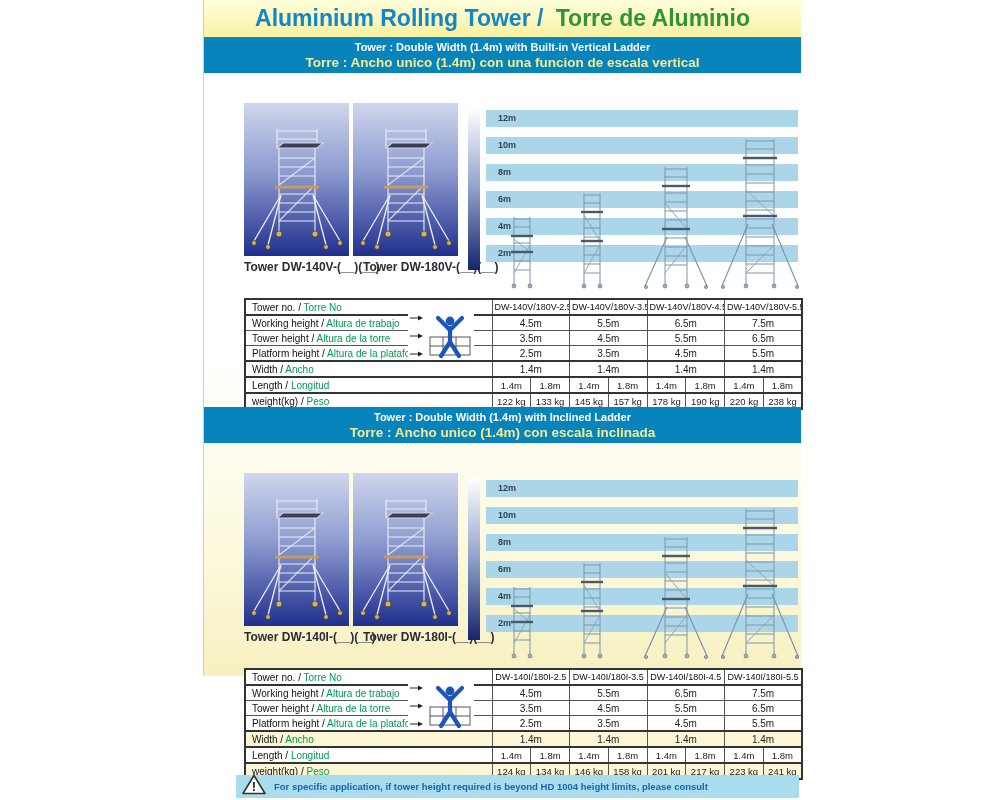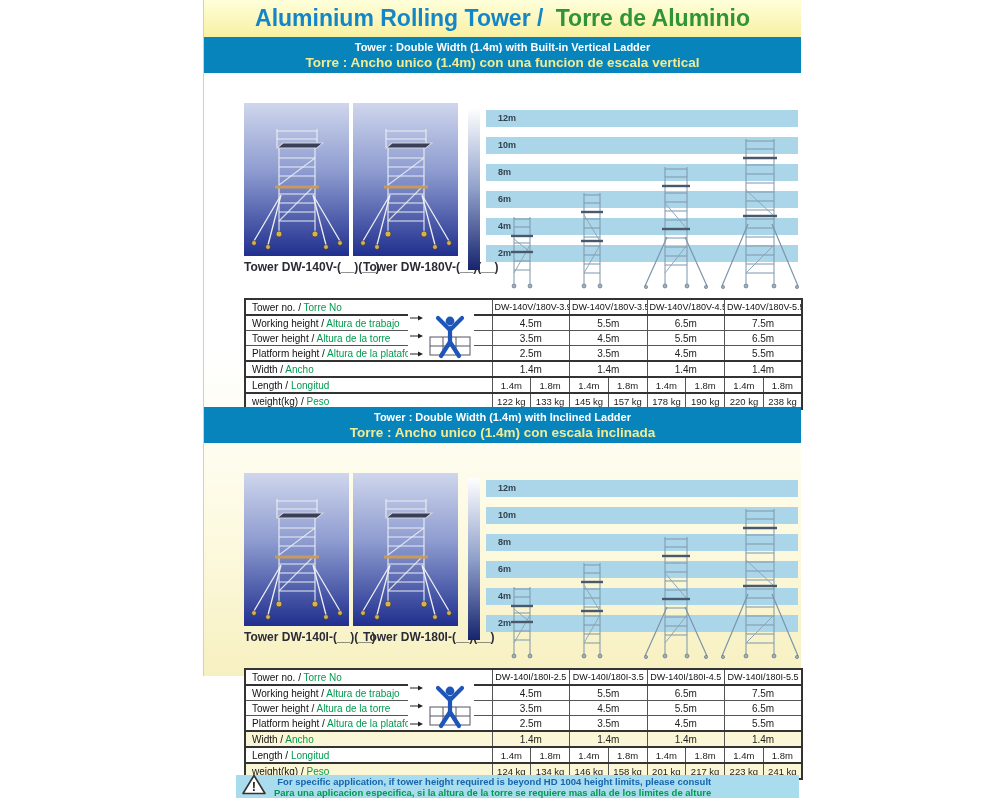--- a/index.html
+++ b/index.html
@@ -212,21 +212,21 @@
             <col style="width: 38.75px;">
             <col style="width: 38.75px;">
             <col style="width: 38.75px;">
             <col style="width: 38.75px;">
             <col style="width: 38.75px;">
             <col style="width: 38.75px;">
           </colgroup>
           <tbody>
             <tr class="sep">
               <td class="lbl"><span class="en">Tower no. /</span><span class="es"> Torre No</span></td>
-              <td class="code" colspan="2">DW-140V/180V-3.9</td>
+              <td class="code" colspan="2">DW-140V/180V-2.5</td>
               <td class="code" colspan="2">DW-140V/180V-3.5</td>
               <td class="code" colspan="2">DW-140V/180V-4.5</td>
               <td class="code" colspan="2">DW-140V/180V-5.5</td>
             </tr>
             <tr>
               <td class="lbl"><span class="en">Working height /</span><span class="es"> Altura de trabajo</span></td>
               <td colspan="2">4.5m</td>
               <td colspan="2">5.5m</td>
               <td colspan="2">6.5m</td>
               <td colspan="2">7.5m</td>
@@ -543,18 +543,17 @@
 
     <div class="footer">
       <span>
         <svg width="24" height="21" viewBox="0 0 24 21">
           <path d="M12,1.5 L23,19.5 H1 Z" fill="#ffffff" stroke="#333" stroke-width="1.6" stroke-linejoin="round"></path>
           <text x="12" y="17" text-anchor="middle" font-size="13" font-weight="bold" fill="#222" font-family="Liberation Sans, sans-serif">!</text>
         </svg>
       </span>
       <div class="footer-text">
         <div class="f1">For specific application, if tower height required is beyond HD 1004 height limits, please consult</div>
-        <div class="f2">Para una aplicacion especifica, si la altura de la torre se requiere mas alla de los limites de alture</div>
       </div>
     </div>
 
   </div>
 </div>
 
 </body></html>

